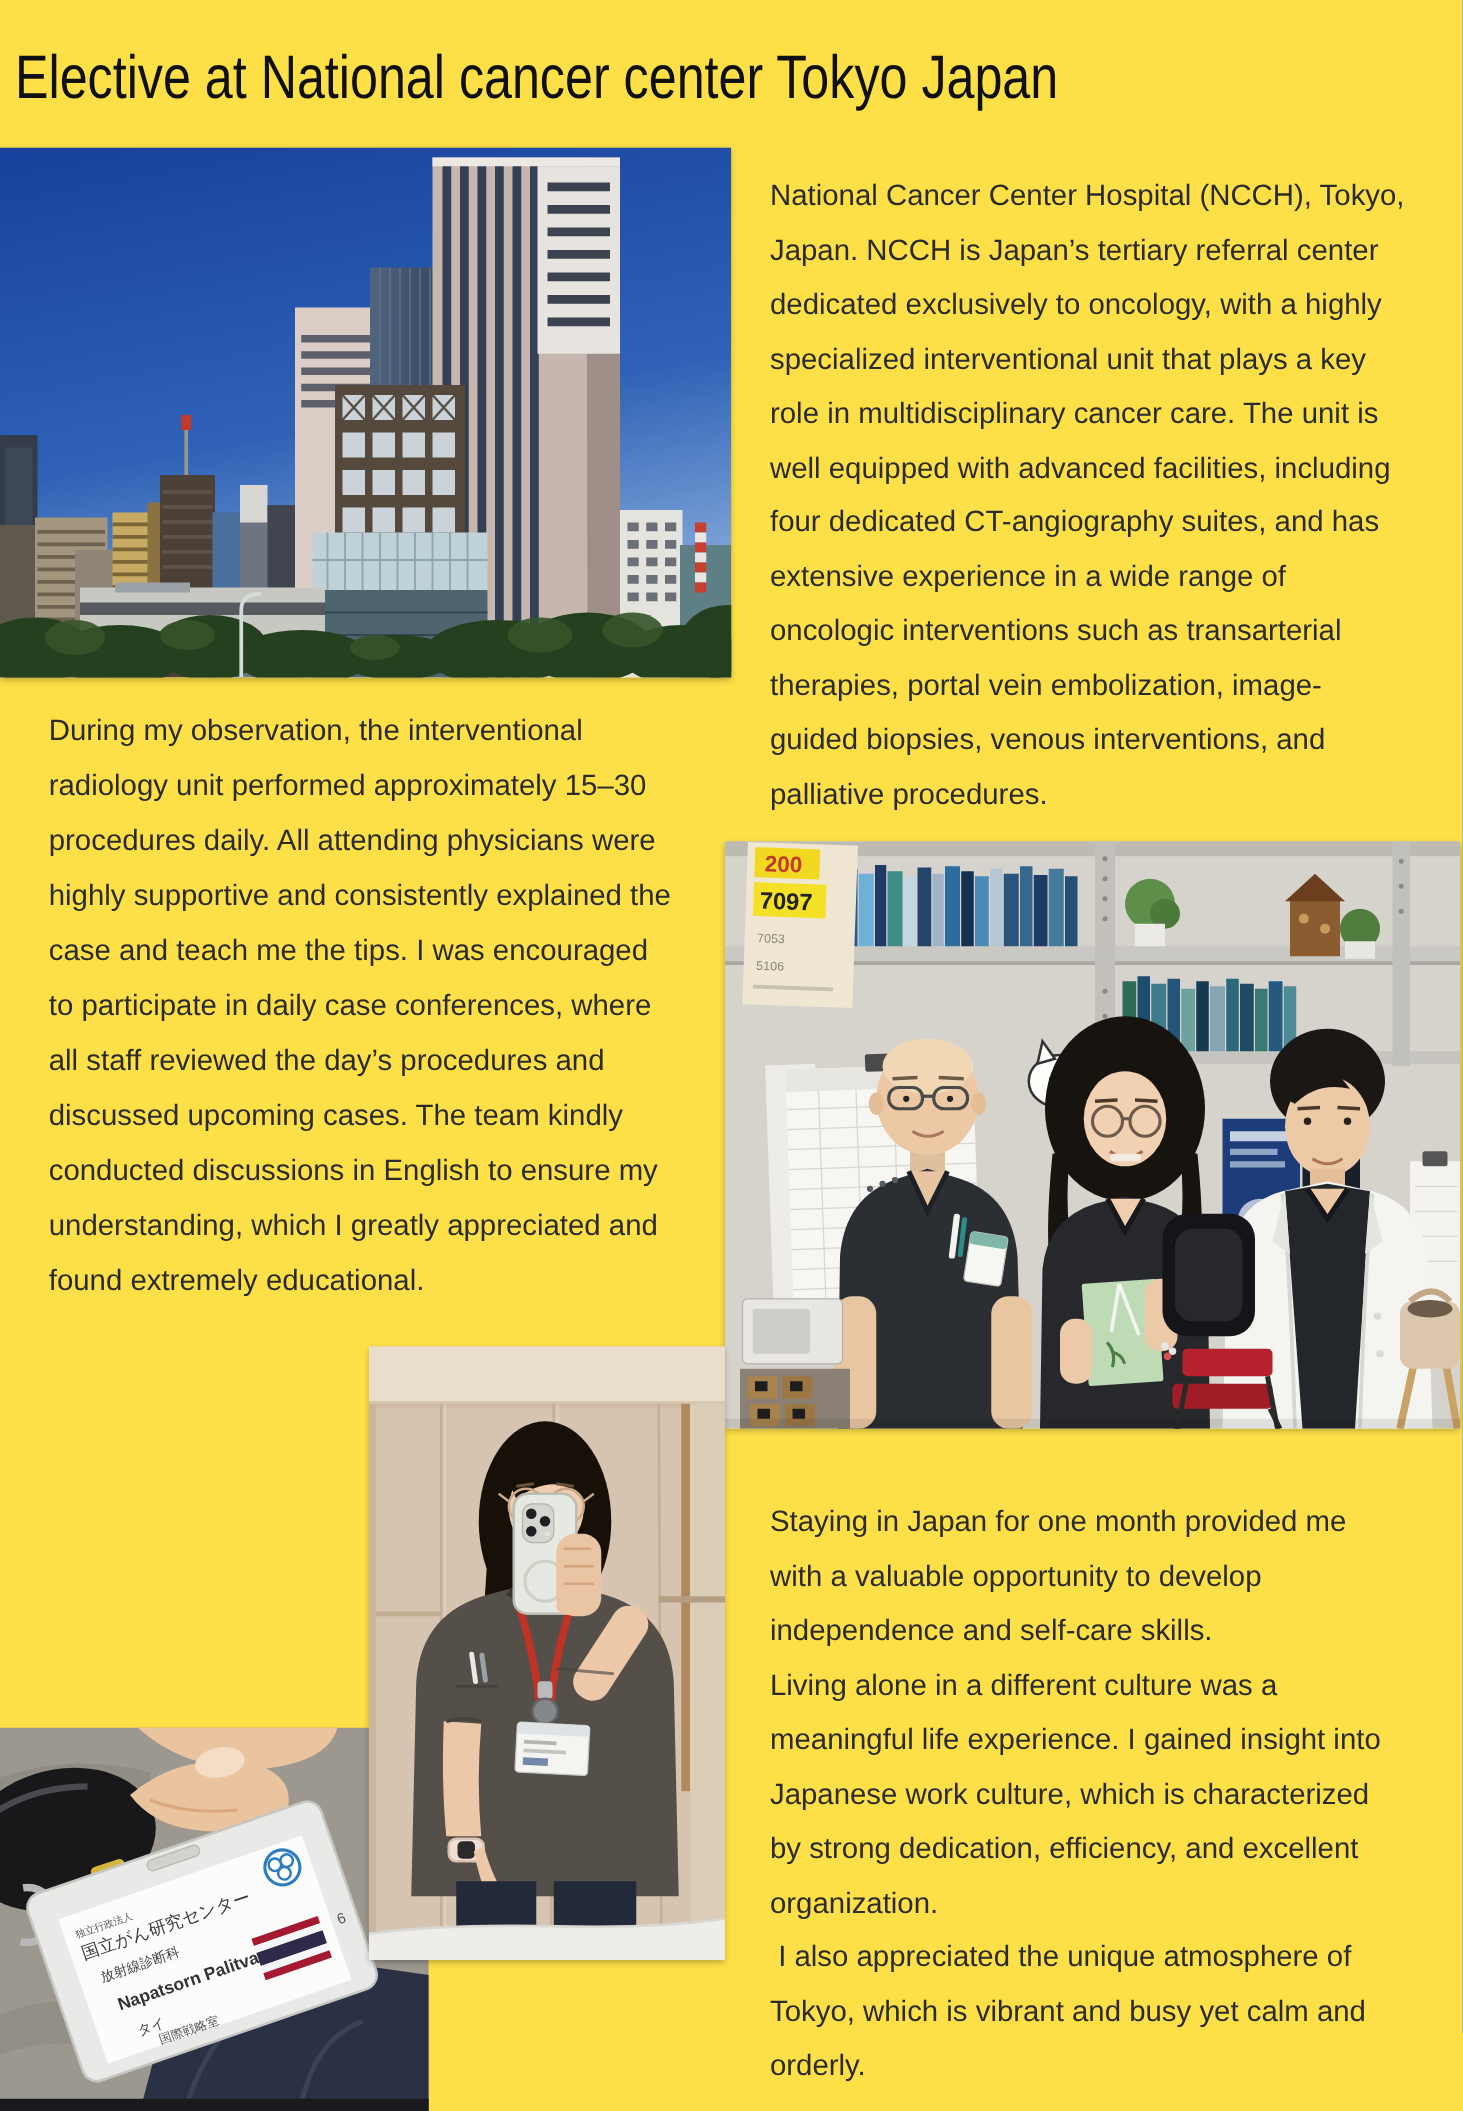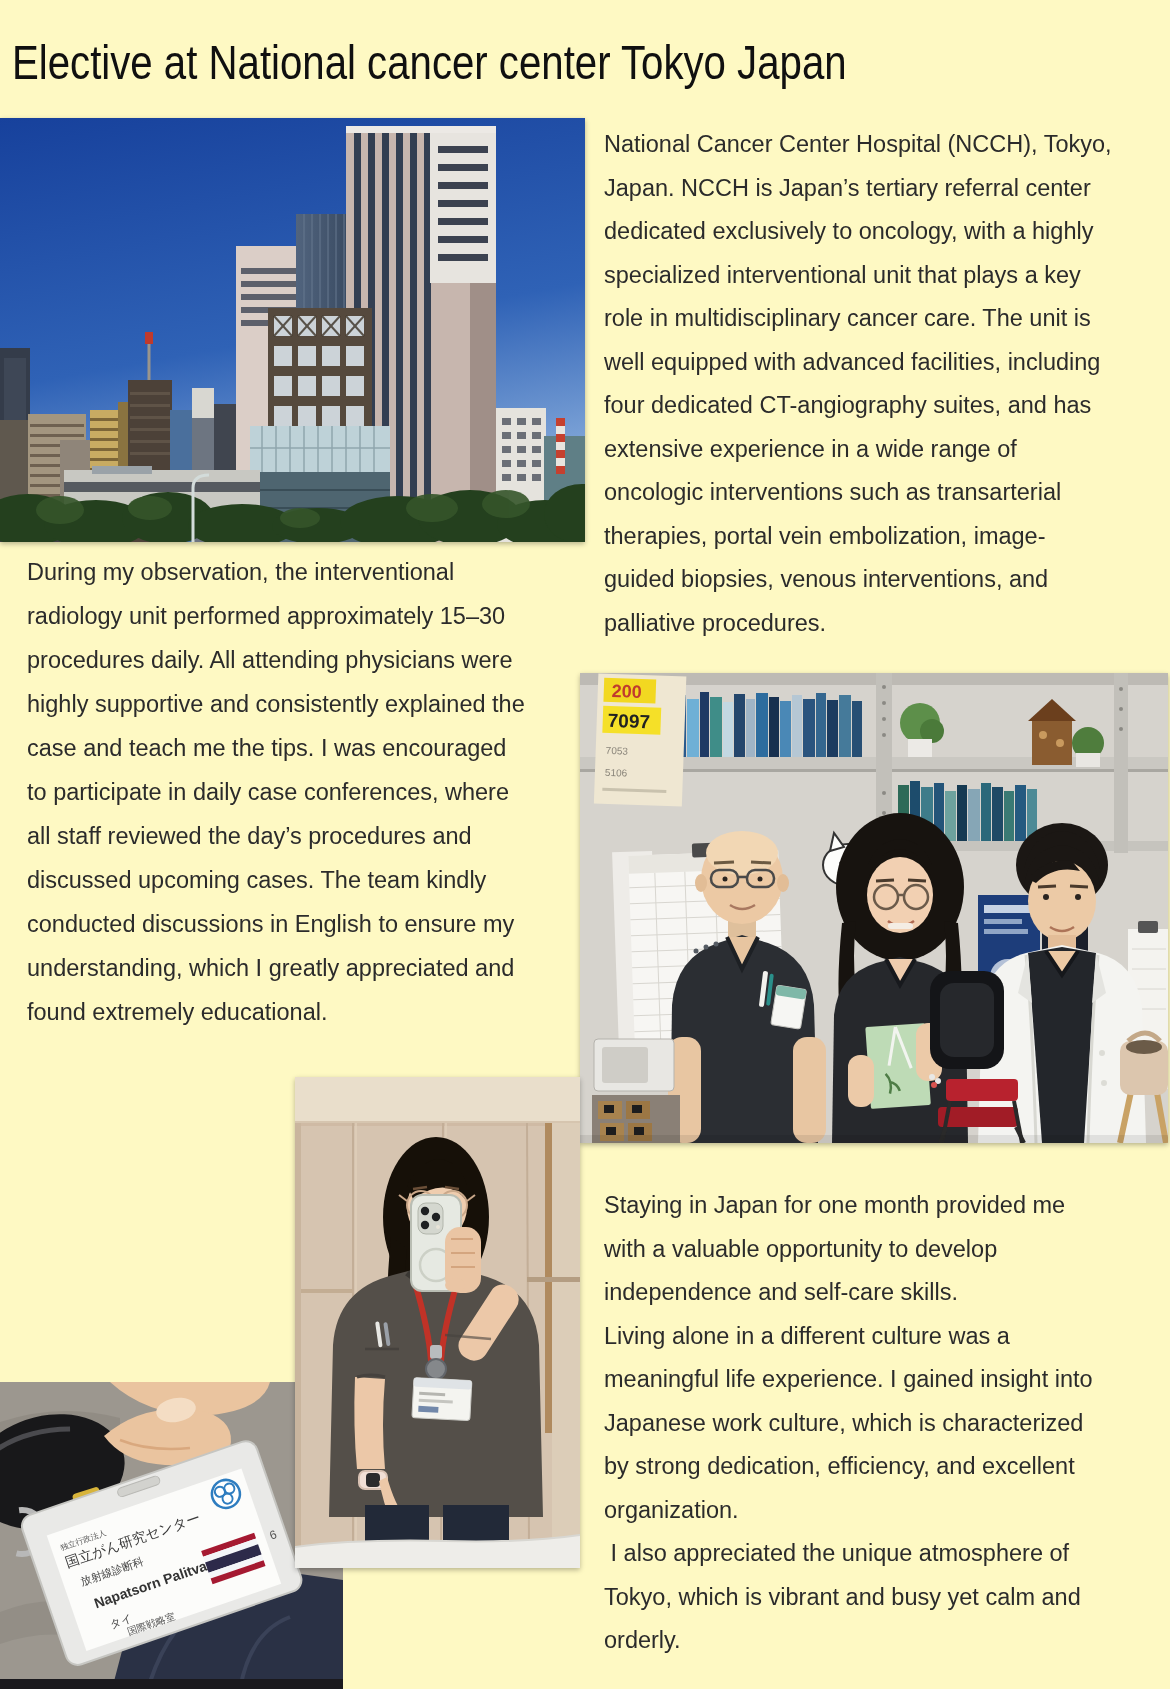--- a/index.html
+++ b/index.html
@@ -1,27 +1,27 @@
 <!DOCTYPE html>
 <html><head>
 <meta charset="utf-8">
 <style>
   html,body{margin:0;padding:0;background:#9a9a9a;}
   .page{
     position:relative;width:1170px;height:1689px;margin:0 auto;
-    background:#fef9c3;overflow:hidden;
+    background:#fde047;overflow:hidden;
     font-family:"Liberation Sans", sans-serif;color:#2a2a2a;
   }
   .page-title{
     position:absolute;left:12px;top:34px;margin:0;
     font-size:49px;font-weight:500;color:#101010;letter-spacing:0;
     transform:scaleX(.82);transform-origin:0 0;white-space:pre;
   }
   .para{
-    position:absolute;margin:4px;
+    position:absolute;margin:16px;
     font-size:23.5px;line-height:43.5px;white-space:pre;color:#2b2b2b;
   }
   .para-intro{left:600px;top:119px;}
   .para-observe{left:23px;top:546px;line-height:44px;}
   .para-reflect{left:600px;top:1180px;}
   figure{position:absolute;margin:0;box-shadow:0 2px 5px rgba(0,0,0,.28);}
   figure svg{display:block;}
   .fig-building{left:0;top:118px;width:585px;height:424px;}
   .fig-group{left:580px;top:673px;width:588px;height:470px;z-index:1;}
   .fig-badge{left:0;top:1382px;width:343px;height:307px;z-index:2;box-shadow:none;}

